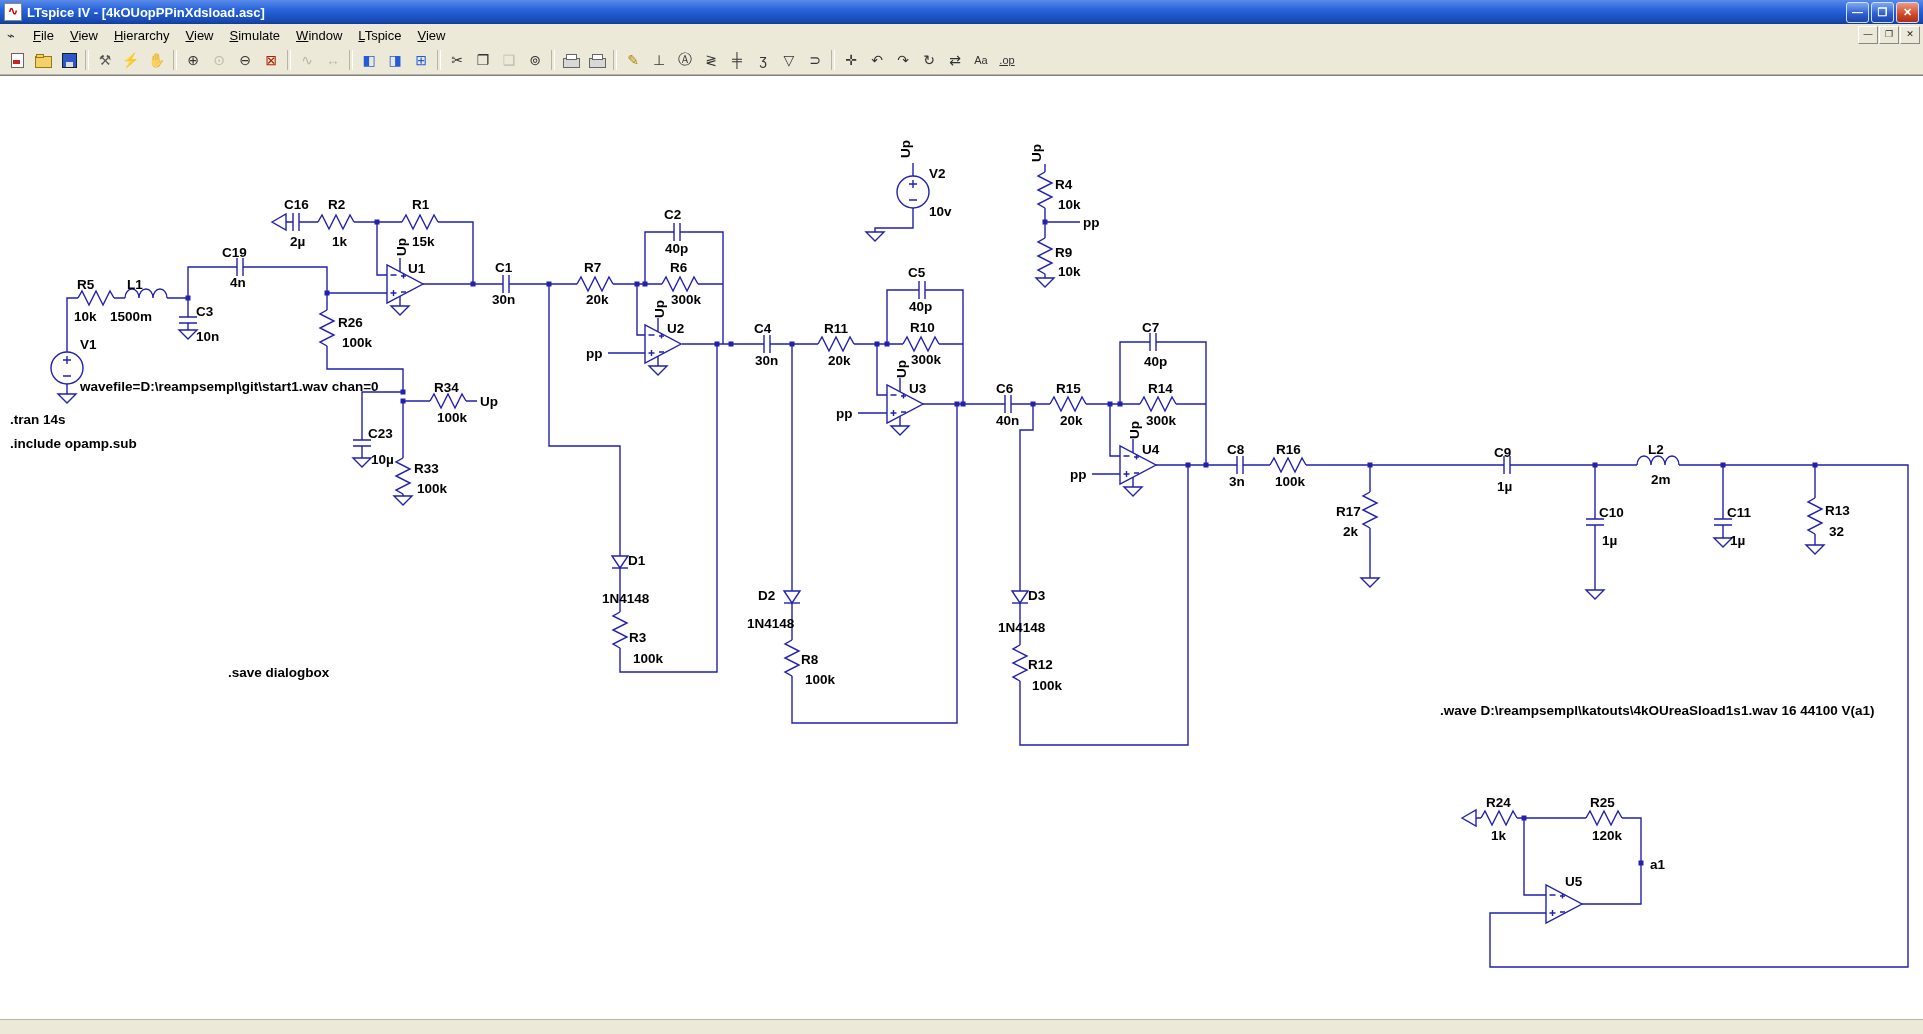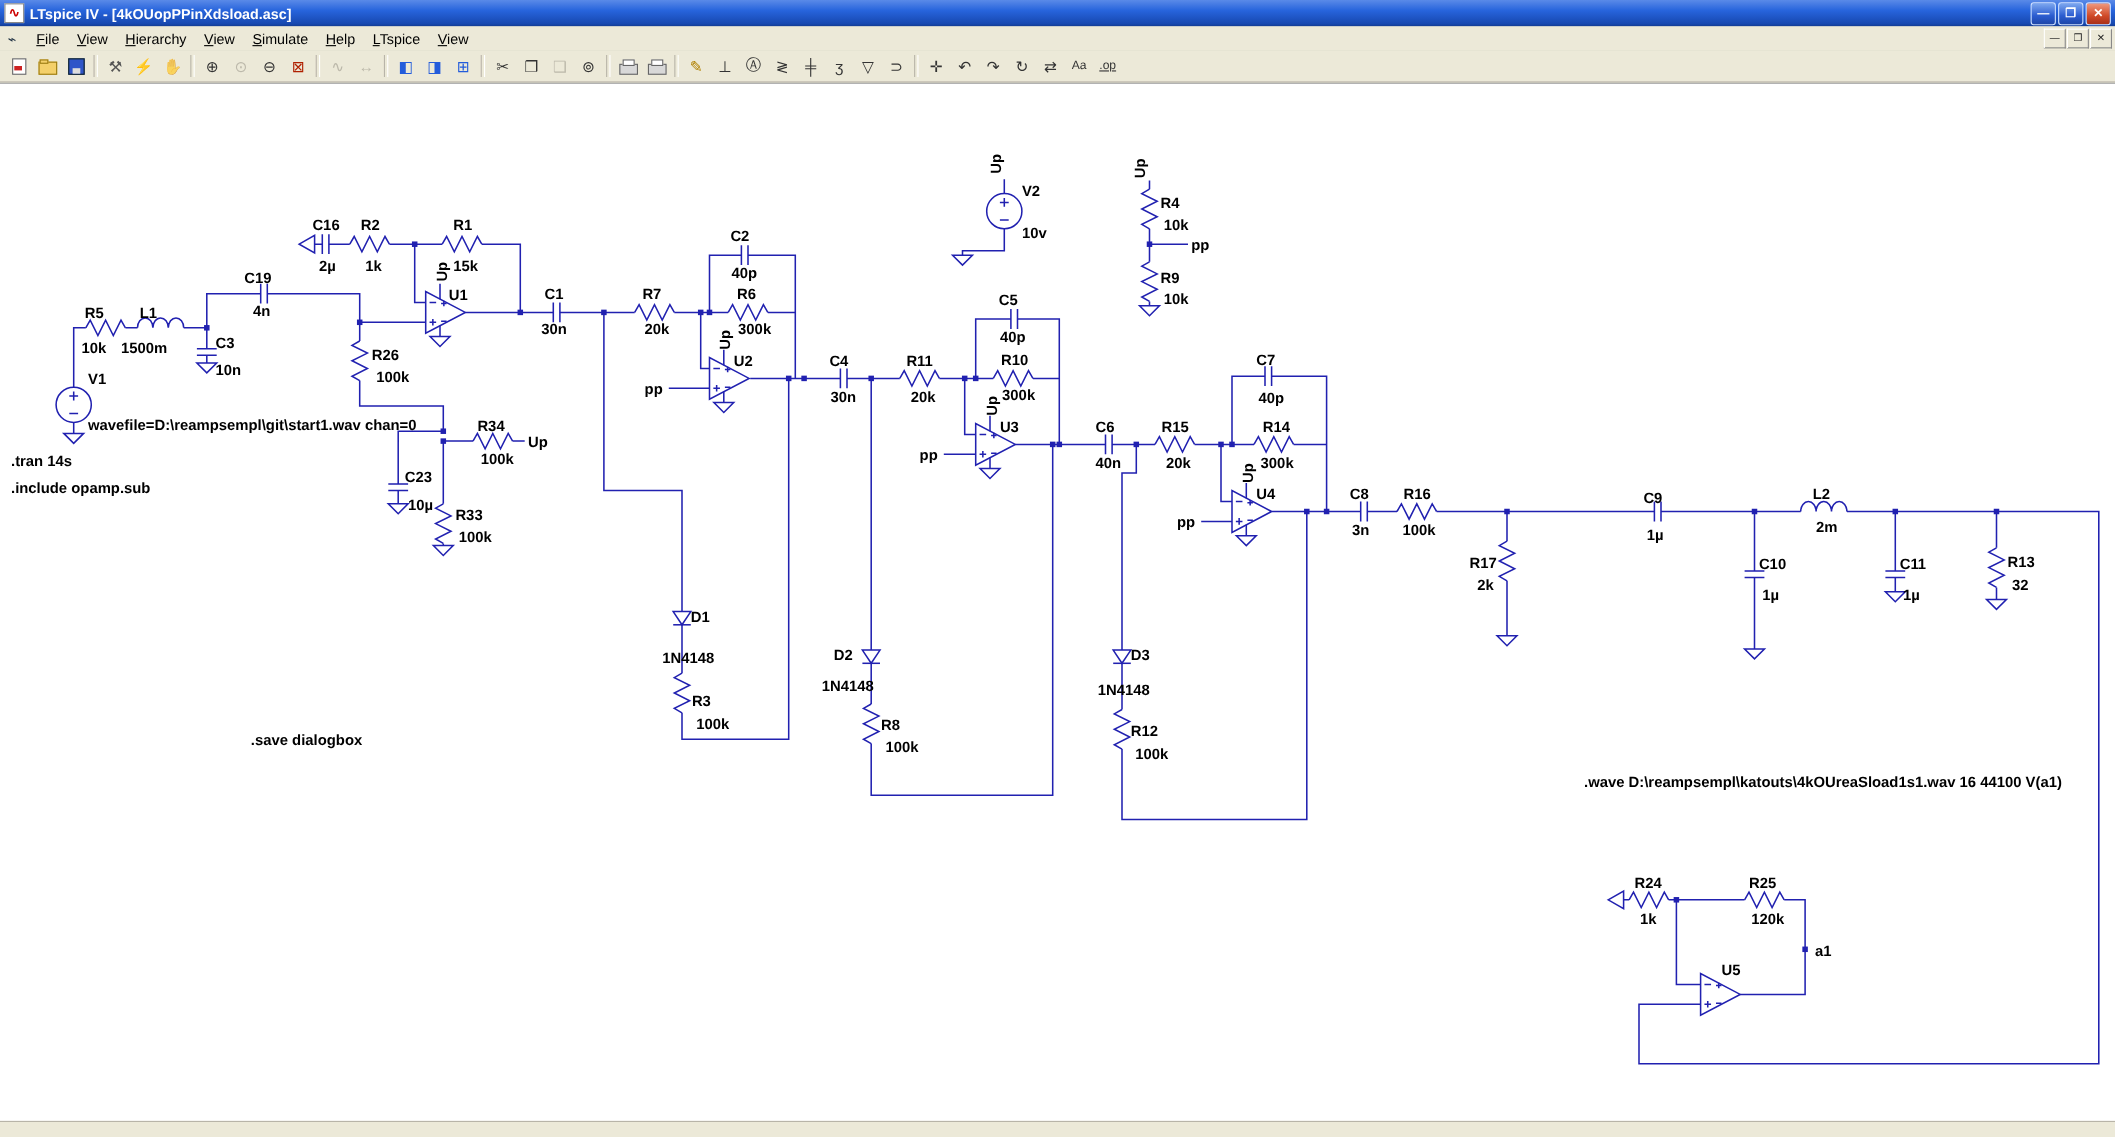--- a/index.html
+++ b/index.html
@@ -67,21 +67,21 @@
     </span>
   </div>
 
   <div id="menubar">
     <span id="doc-icon">⌁</span>
     <span class="menu-item">File</span>
     <span class="menu-item">View</span>
     <span class="menu-item">Hierarchy</span>
     <span class="menu-item">View</span>
     <span class="menu-item">Simulate</span>
-    <span class="menu-item">Help</span>
+    <span class="menu-item">Window</span>
     <span class="menu-item">LTspice</span>
     <span class="menu-item">View</span>
     <span class="mdi-btns">
       <span class="mdi">—</span>
       <span class="mdi">❐</span>
       <span class="mdi">✕</span>
     </span>
   </div>
 
   <div id="toolbar">

